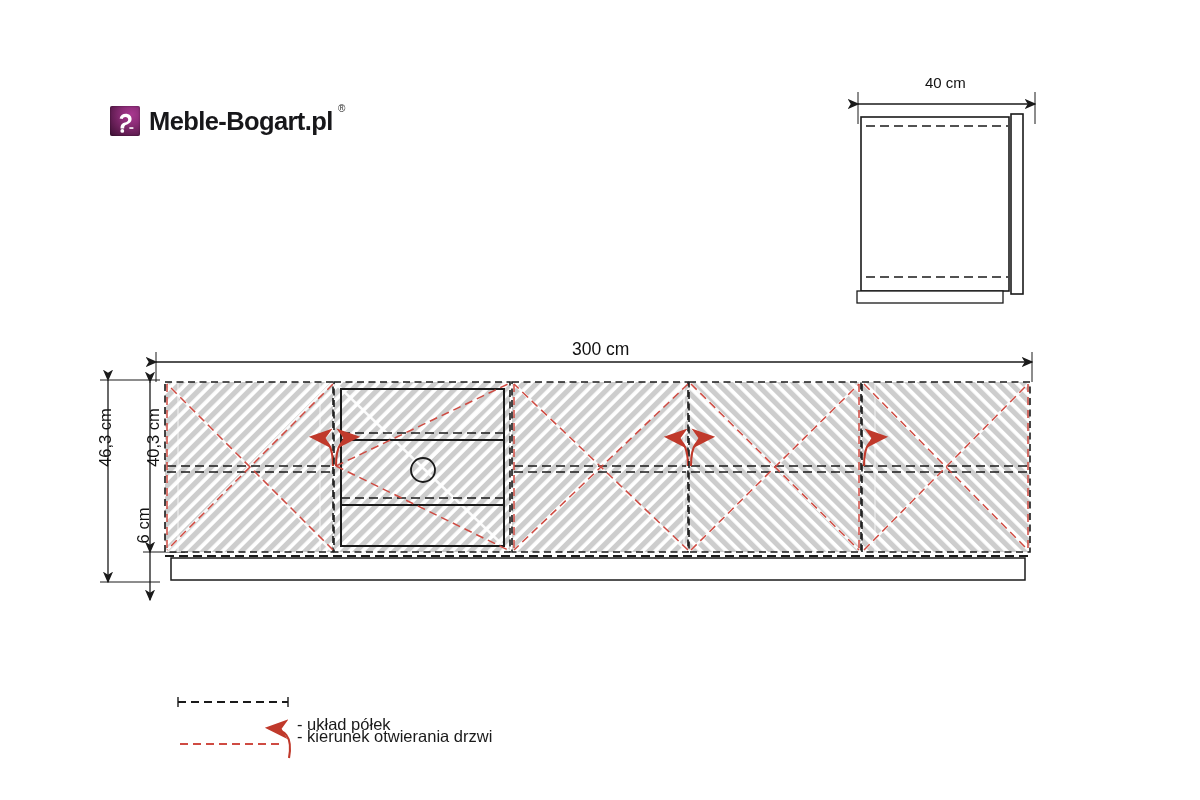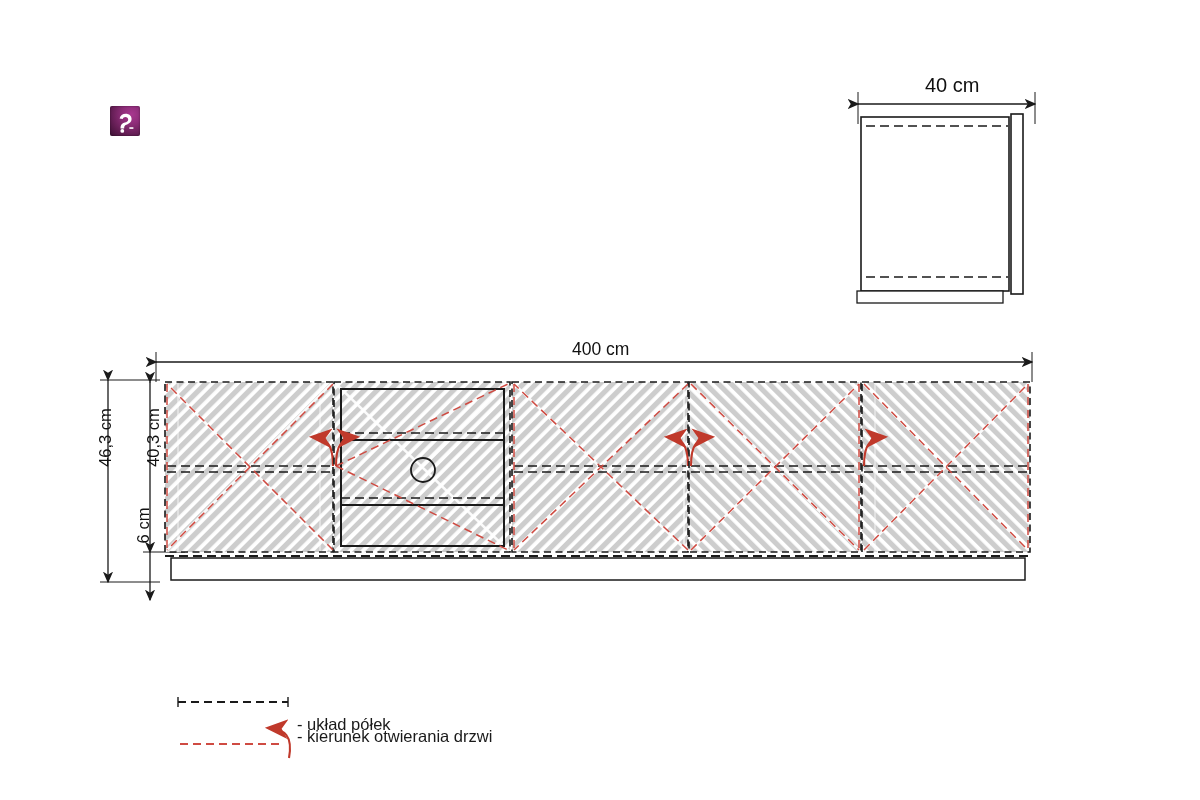--- a/index.html
+++ b/index.html
@@ -16,21 +16,21 @@
      box-shadow:inset 0 0 2px rgba(0,0,0,.45);}
   .logo-mark svg{position:absolute;left:0;top:0;}
   .logo-text{font-size:25.5px;font-weight:bold;letter-spacing:-.6px;color:#17171a;
      position:relative;white-space:nowrap;font-family:"Liberation Sans","DejaVu Sans",sans-serif;}
   .logo-reg{position:absolute;right:-12px;top:-4px;font-size:10px;font-weight:normal;color:#2a2a2a;}
 
   
   .dim{position:absolute;font-size:16.5px;color:#111;white-space:nowrap;}
   .dim.vert{transform-origin:50% 50%;}
   .dim-200{left:572px;top:339px;font-size:17.5px;}
-  .dim-40{left:925px;top:74px;font-size:20px;}
+  .dim-40{left:925px;top:74px;font-size:15px;}
   .dim-463{left:76px;top:428px;transform:rotate(-90deg);}
   .dim-403{left:124px;top:428px;transform:rotate(-90deg);}
   .dim-6{left:126px;top:516px;transform:rotate(-90deg);}
 
   
   .legend-text{position:absolute;font-size:16.5px;color:#1a1a1a;white-space:nowrap;}
   .lg1{left:297px;top:694px;margin-top:21px;}
   .lg2{left:297px;top:727px;}
 </style>
 </head>
@@ -43,20 +43,24 @@
       <svg width="30" height="30" viewBox="0 0 30 30">
         <path d="M10.5 22.5 C10.5 18 13 17.2 14.8 16.6 C16.6 16 18.2 15.2 18.2 13.4
                  C18.2 11.9 17 10.9 15.5 10.9 C14.1 10.9 13 11.8 12.7 13.1
                  L9.6 12.4 C10.2 9.6 12.6 7.8 15.6 7.8 C19.2 7.8 21.6 9.9 21.6 13.1
                  C21.6 16 19.7 17.4 17.6 18.2 C15.9 18.9 14.2 19.4 14.2 21.4
                  L14.2 22.5 Z" fill="#ffffff"></path>
         <circle cx="12.3" cy="24.9" r="1.9" fill="#ffffff"></circle>
         <path d="M19.4 21.2 l4.0 0 l0 1.7 l-4.0 0 z" fill="#ffffff" opacity="0.95"></path>
       </svg>
     </div>
+    <div class="logo-text">
+      <span>Meble-Bogart.pl</span>
+      <span class="logo-reg">®</span>
+    </div>
   </div>
 
   <svg class="layer" viewBox="0 0 1200 800">
     <defs>
 
       <pattern id="hatchA" width="9" height="9" patternUnits="userSpaceOnUse" patternTransform="rotate(45)">
         <rect width="9" height="9" fill="#ffffff"></rect>
         <rect width="5.2" height="9" fill="#cdcdcd"></rect>
       </pattern>
       <pattern id="hatchB" width="9" height="9" patternUnits="userSpaceOnUse" patternTransform="rotate(-45)">
@@ -250,21 +254,21 @@
     <g>
       <line x1="178" y1="702" x2="288" y2="702" stroke="#1a1a1a" stroke-width="1.8" stroke-dasharray="8,5"></line>
       <line x1="178" y1="697" x2="178" y2="707" stroke="#1a1a1a" stroke-width="1.4"></line>
       <line x1="288" y1="697" x2="288" y2="707" stroke="#1a1a1a" stroke-width="1.4"></line>
 
       <line x1="180" y1="744" x2="282" y2="744" stroke="#cf4b42" stroke-width="1.8" stroke-dasharray="8,5"></line>
       <path d="M289 758 C293 736 285 729 268 728" stroke="#c0392b" stroke-width="2.1" fill="none" marker-end="url(#arrHeadRbig)"></path>
     </g>
   </svg>
 
-  <div class="dim dim-200">400 cm</div>
+  <div class="dim dim-200">300 cm</div>
   <div class="dim dim-40">40 cm</div>
   <div class="dim vert dim-463">46,3 cm</div>
   <div class="dim vert dim-403">40,3 cm</div>
   <div class="dim vert dim-6">6 cm</div>
 
   <div class="legend-text lg1">- układ półek</div>
   <div class="legend-text lg2">- kierunek otwierania drzwi</div>
 
 </div>
 

